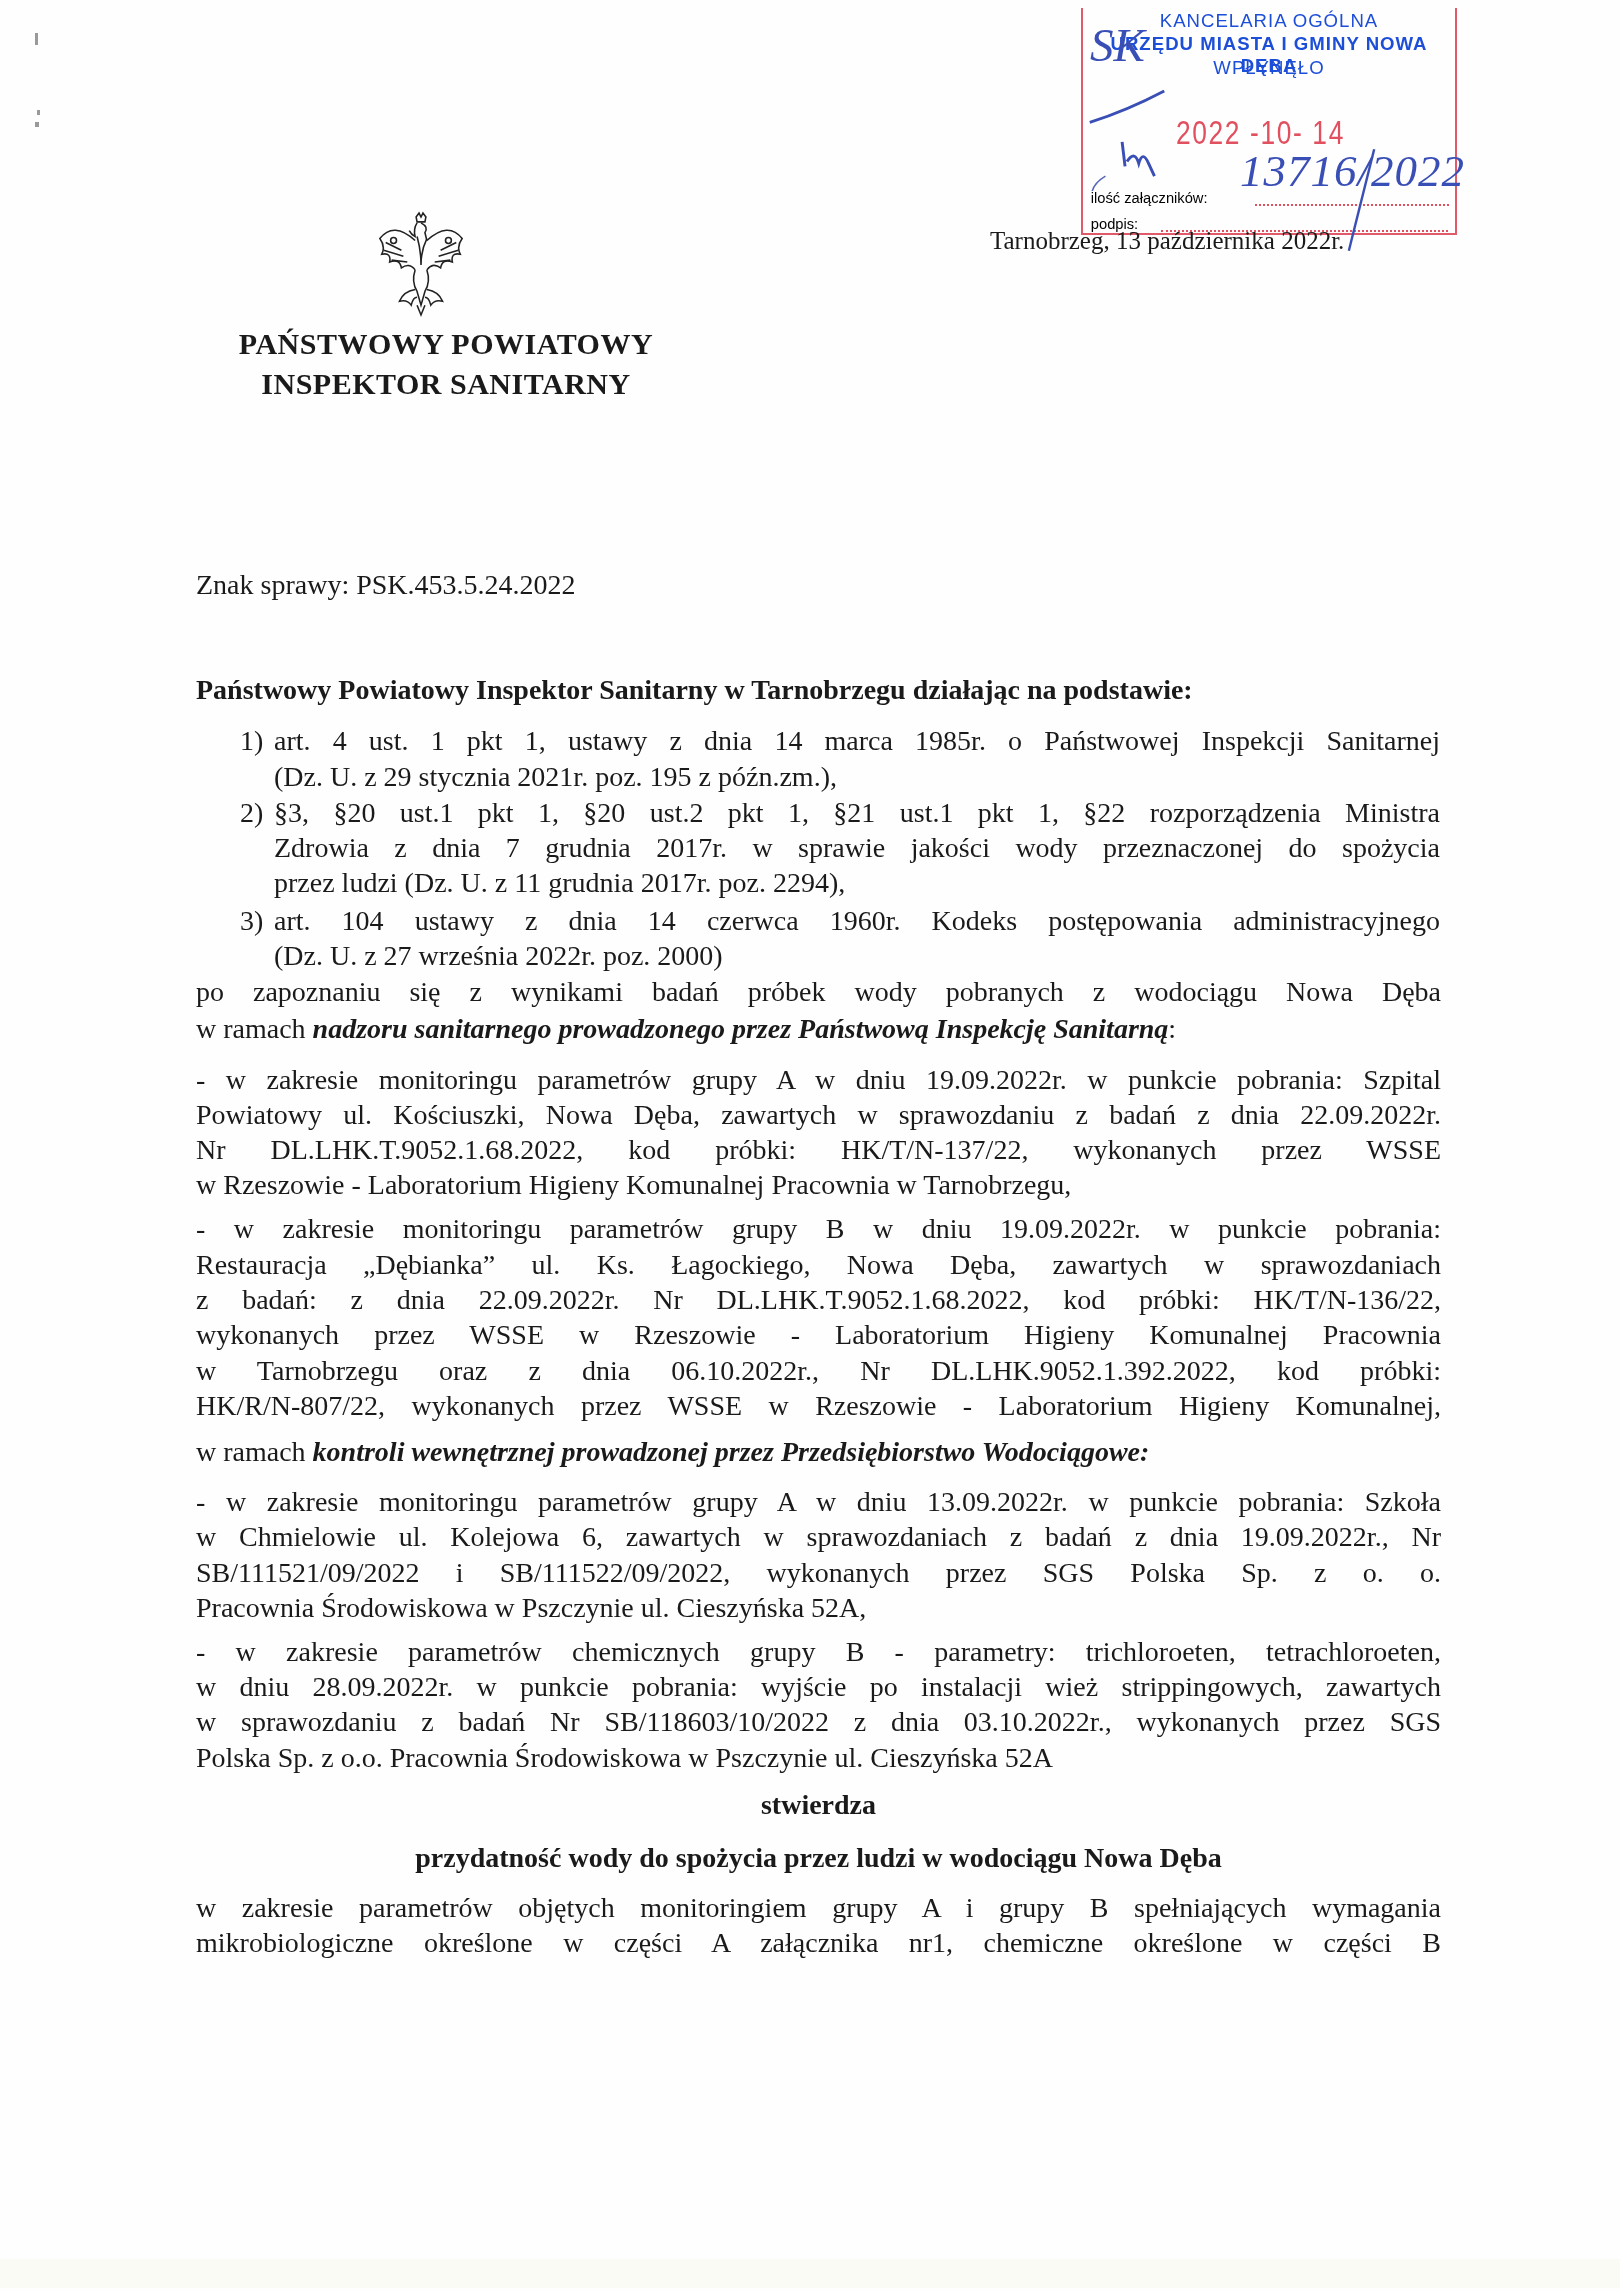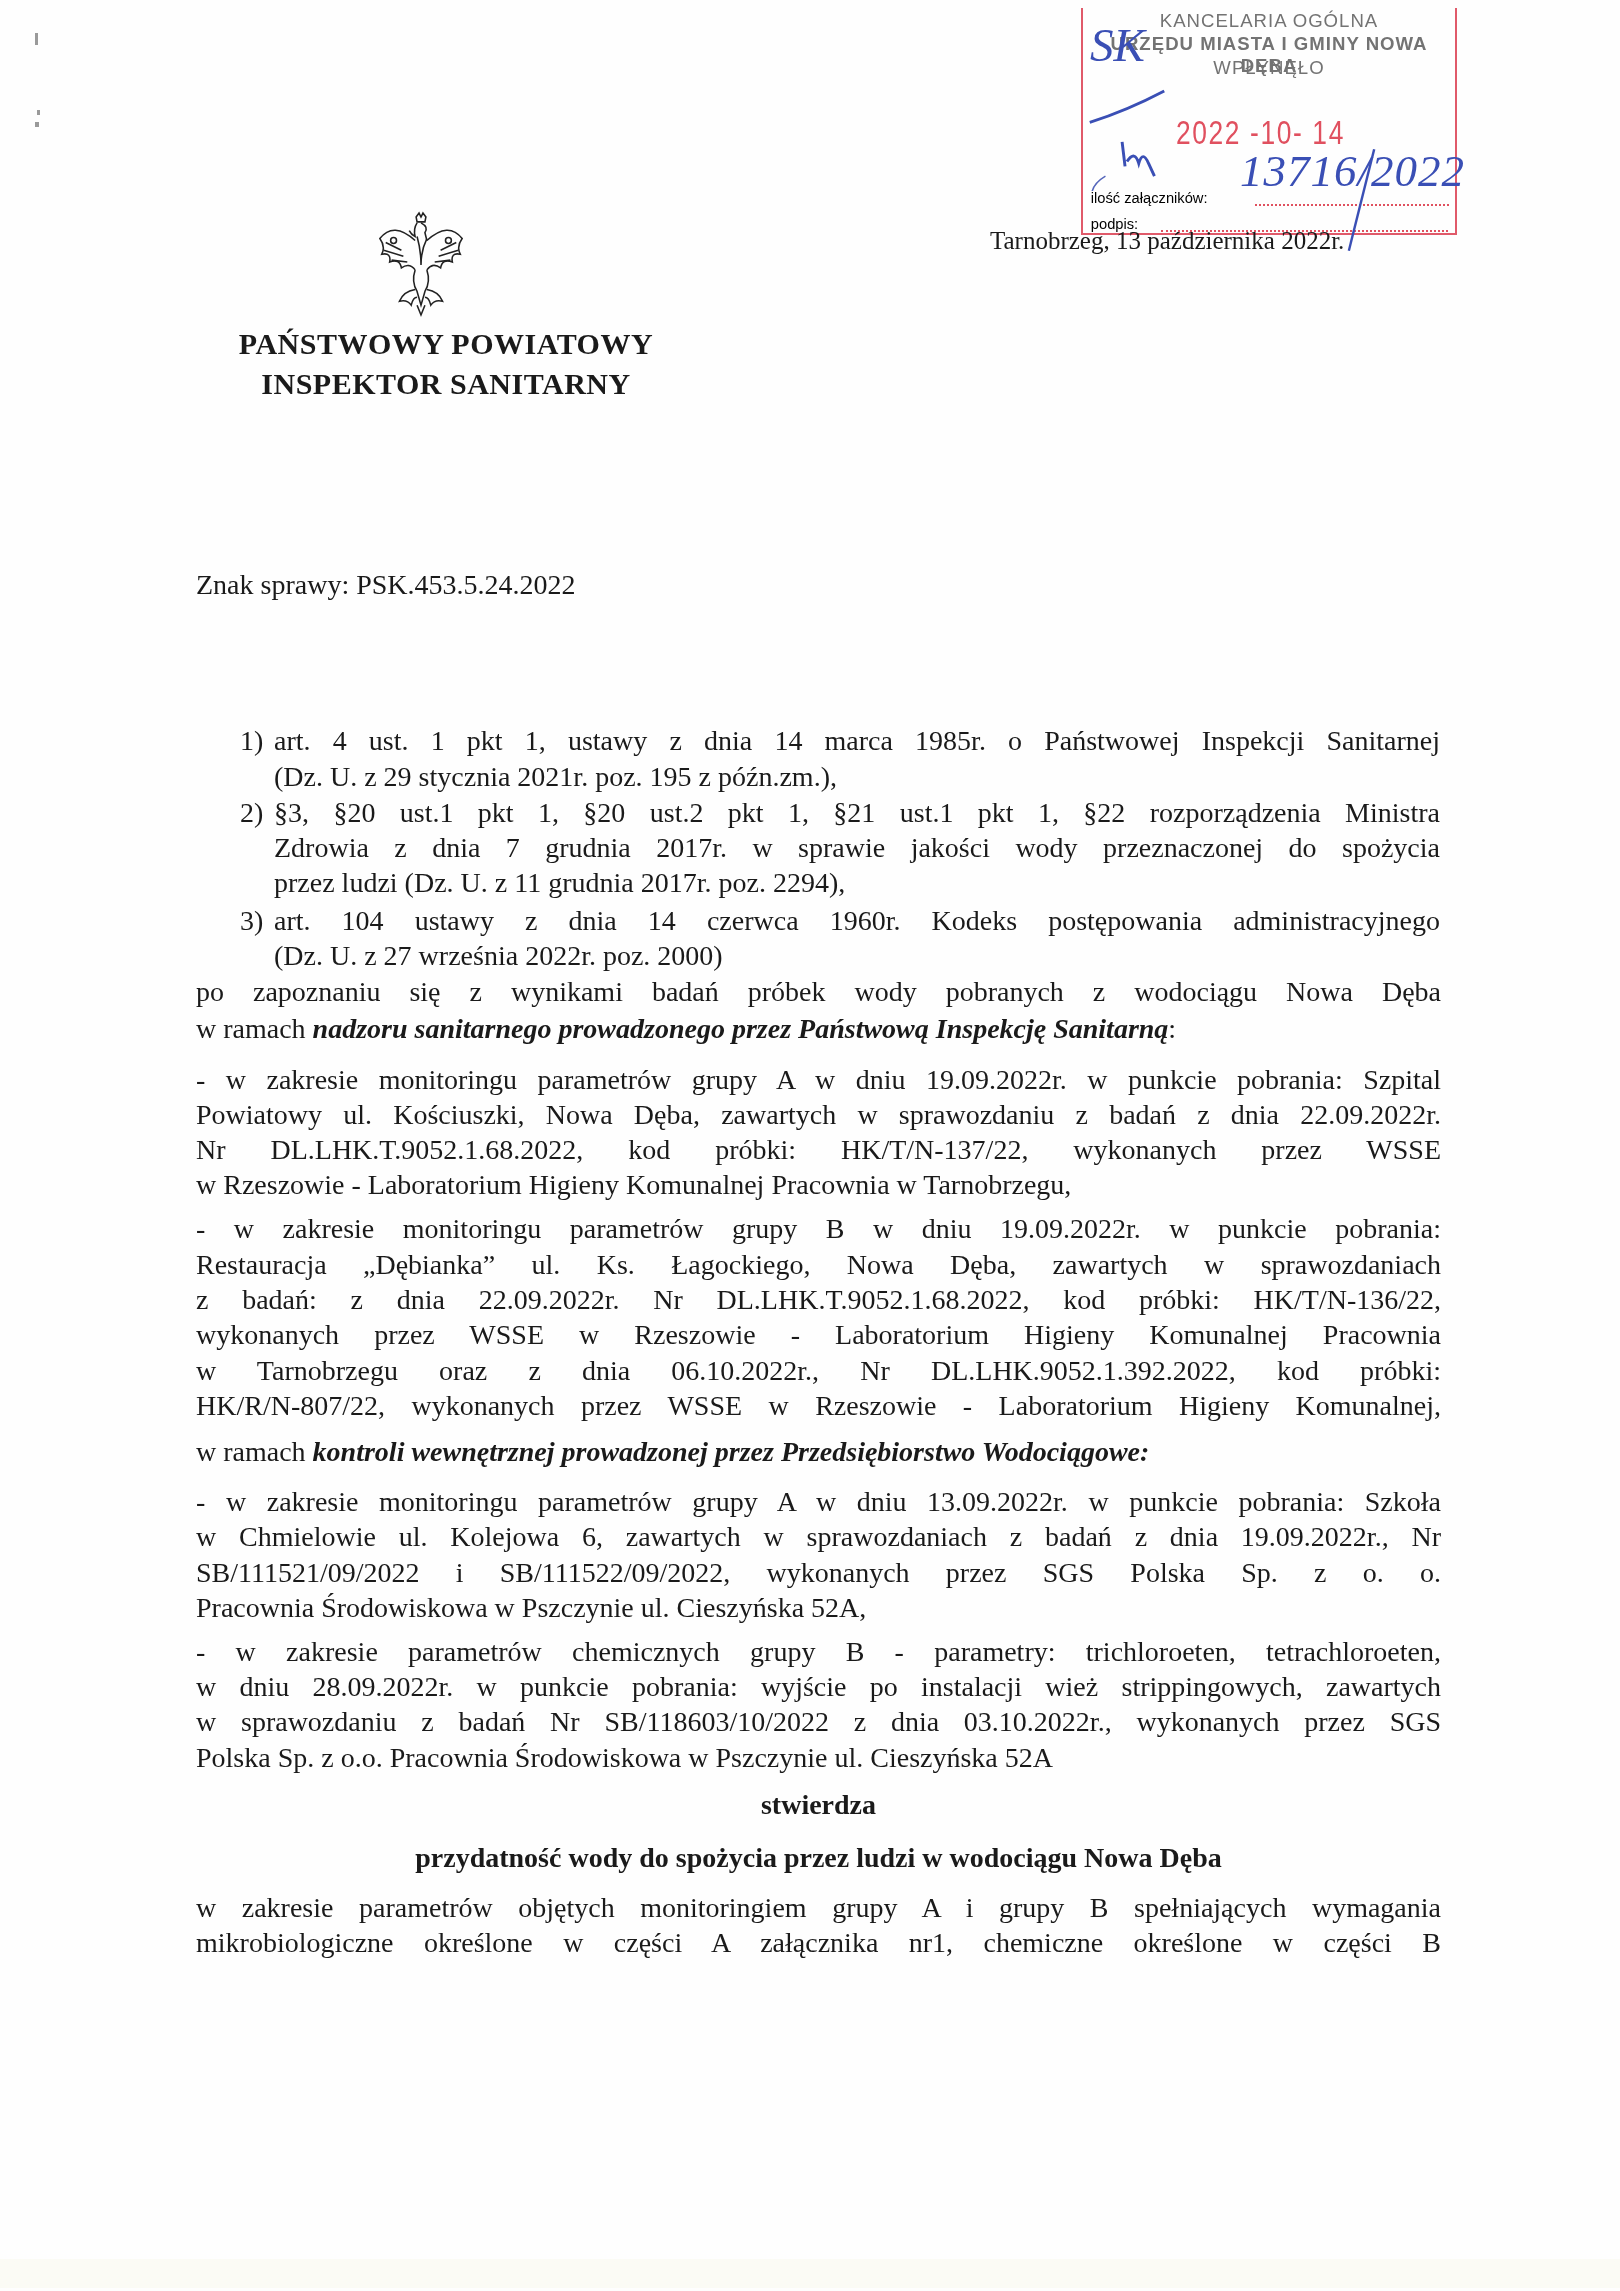--- a/index.html
+++ b/index.html
@@ -14,21 +14,21 @@
   .bi { font-weight:bold; font-style:italic; }
   .in2 { left:274px; width:1166px; }
   
   .emblem { position:absolute; left:372px; top:211px; width:98px; height:108px; }
   .inst { position:absolute; left:211px; width:470px; text-align:center; font-weight:bold;
           font-size:30px; line-height:37px; letter-spacing:0.5px; }
   .date-line { position:absolute; left:990px; top:227px; font-size:25px; white-space:nowrap; }
   
   .stamp { position:absolute; left:1081px; top:7.8px; width:372px; height:225px;
            border:2px solid #e05a6a; border-top:none; }
-  .stamp .t { position:absolute; left:0; width:100%; text-align:center; color:#737373;
+  .stamp .t { position:absolute; left:0; width:100%; text-align:center; color:#1d4ed8;
               font-family:"Liberation Sans", sans-serif; font-size:18.6px; letter-spacing:1px; }
   .stamp .dt { position:absolute; left:93px; top:106px; color:#e0505f;
                font-family:"Liberation Sans", sans-serif; font-size:33px; letter-spacing:2px;
                transform:scaleX(0.8); transform-origin:left; }
   .stamp .lab { position:absolute; left:7.8px; color:#000000; font-family:"Liberation Sans", sans-serif;
                 font-size:14.7px; }
   .stamp .dots { position:absolute; border-bottom:2px dotted #e0505f; height:0; }
   .hand { position:absolute; color:#3a4fb5; font-family:"Liberation Serif", serif;
           font-style:italic; }
   .scanband { position:absolute; left:0; top:2259px; width:1620px; height:29px; background:#fbfbf5; }
@@ -80,20 +80,21 @@
       <circle cx="22" cy="30" r="3"></circle>
         <circle cx="78" cy="30" r="3"></circle>
     </g>
   </svg>
 
   <div class="inst" style="top:325px;">PAŃSTWOWY  POWIATOWY</div>
   <div class="inst" style="top:365px;">INSPEKTOR SANITARNY</div>
 
   <div class="ln nj" style="top:567px;">Znak sprawy: PSK.453.5.24.2022</div>
 
+  <div class="ln nj b" style="top:672px;">Państwowy Powiatowy Inspektor Sanitarny w Tarnobrzegu działając na podstawie:</div>
 
   <div>
     <div class="ln nj" style="left:240px;width:39px;top:723px;">1)</div>
     <div class="ln in2" style="top:723px;">art. 4 ust. 1 pkt 1, ustawy z dnia 14 marca 1985r. o Państwowej Inspekcji Sanitarnej</div>
     <div class="ln nj in2" style="top:759px;">(Dz. U.  z 29 stycznia 2021r. poz. 195 z późn.zm.),</div>
 
     <div class="ln nj" style="left:240px;width:39px;top:795px;">2)</div>
     <div class="ln in2" style="top:795px;">§3, §20 ust.1 pkt 1, §20 ust.2 pkt 1, §21 ust.1 pkt 1, §22  rozporządzenia Ministra</div>
     <div class="ln in2" style="top:830px;">Zdrowia z dnia 7 grudnia 2017r. w sprawie  jakości wody przeznaczonej do spożycia</div>
     <div class="ln nj in2" style="top:865px;">przez ludzi (Dz. U. z 11 grudnia 2017r. poz. 2294),</div>

